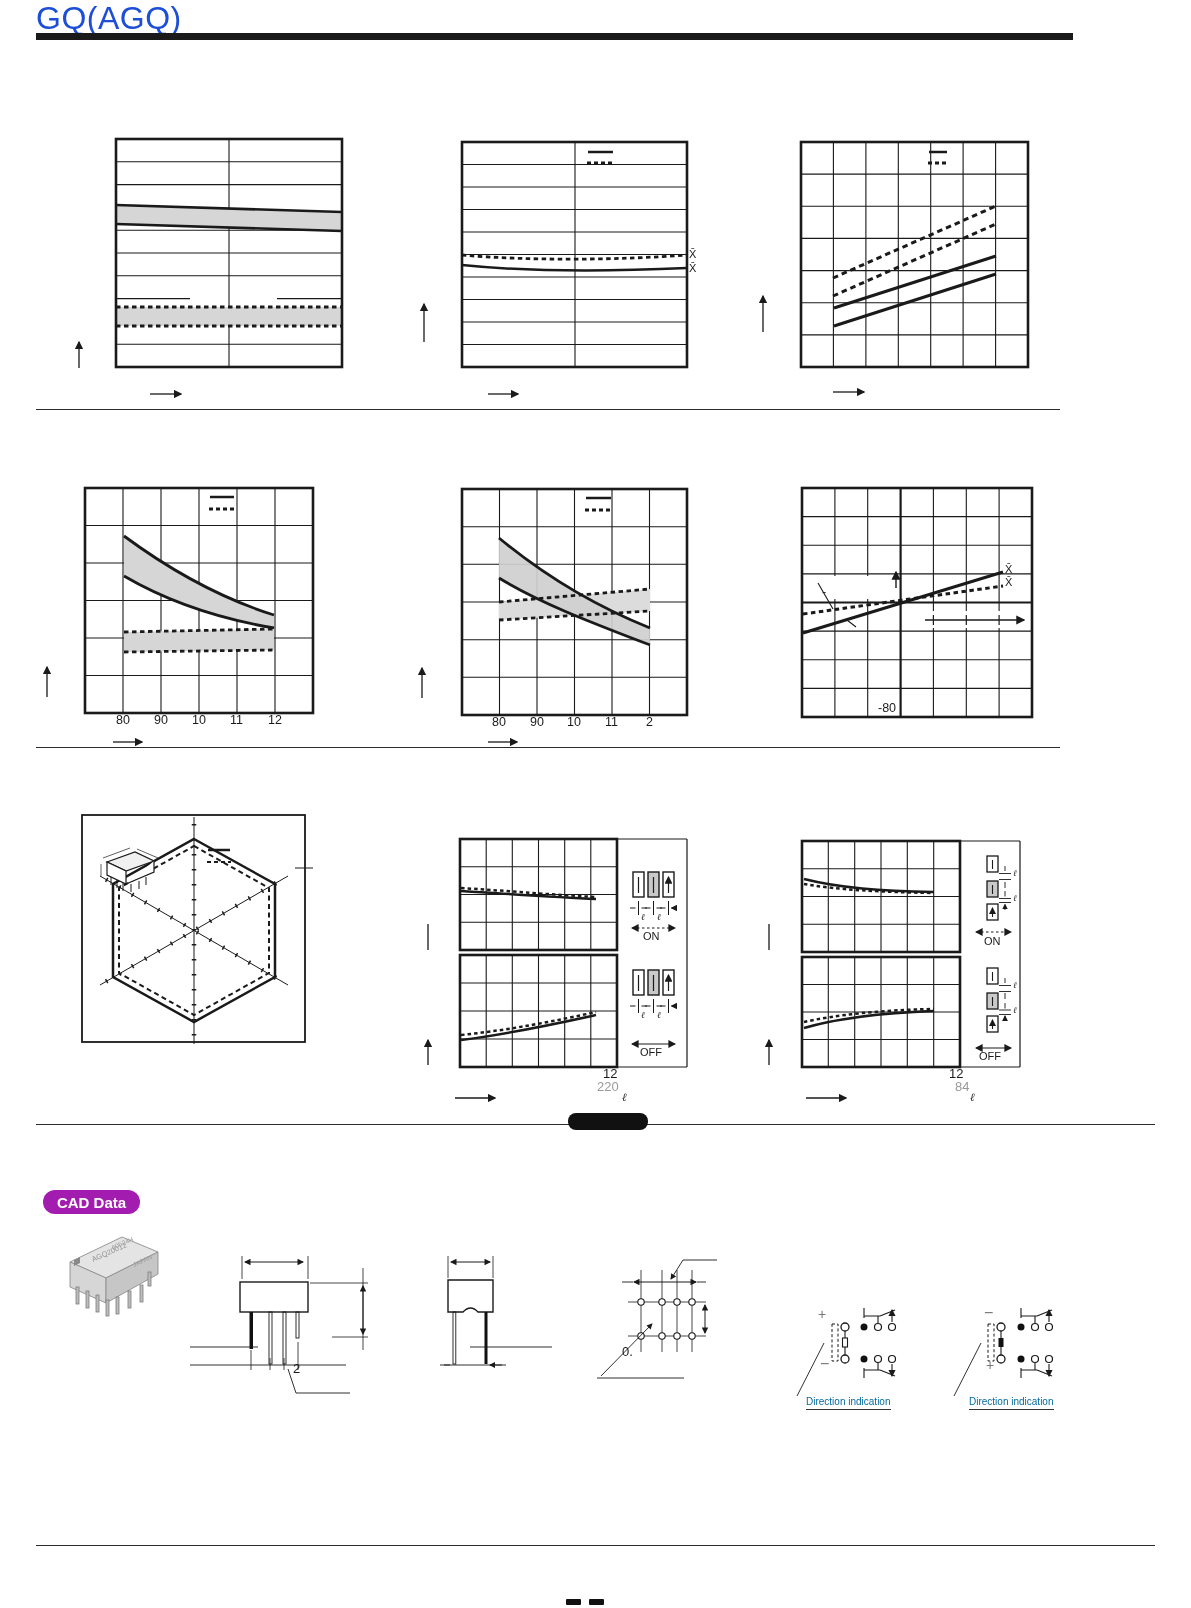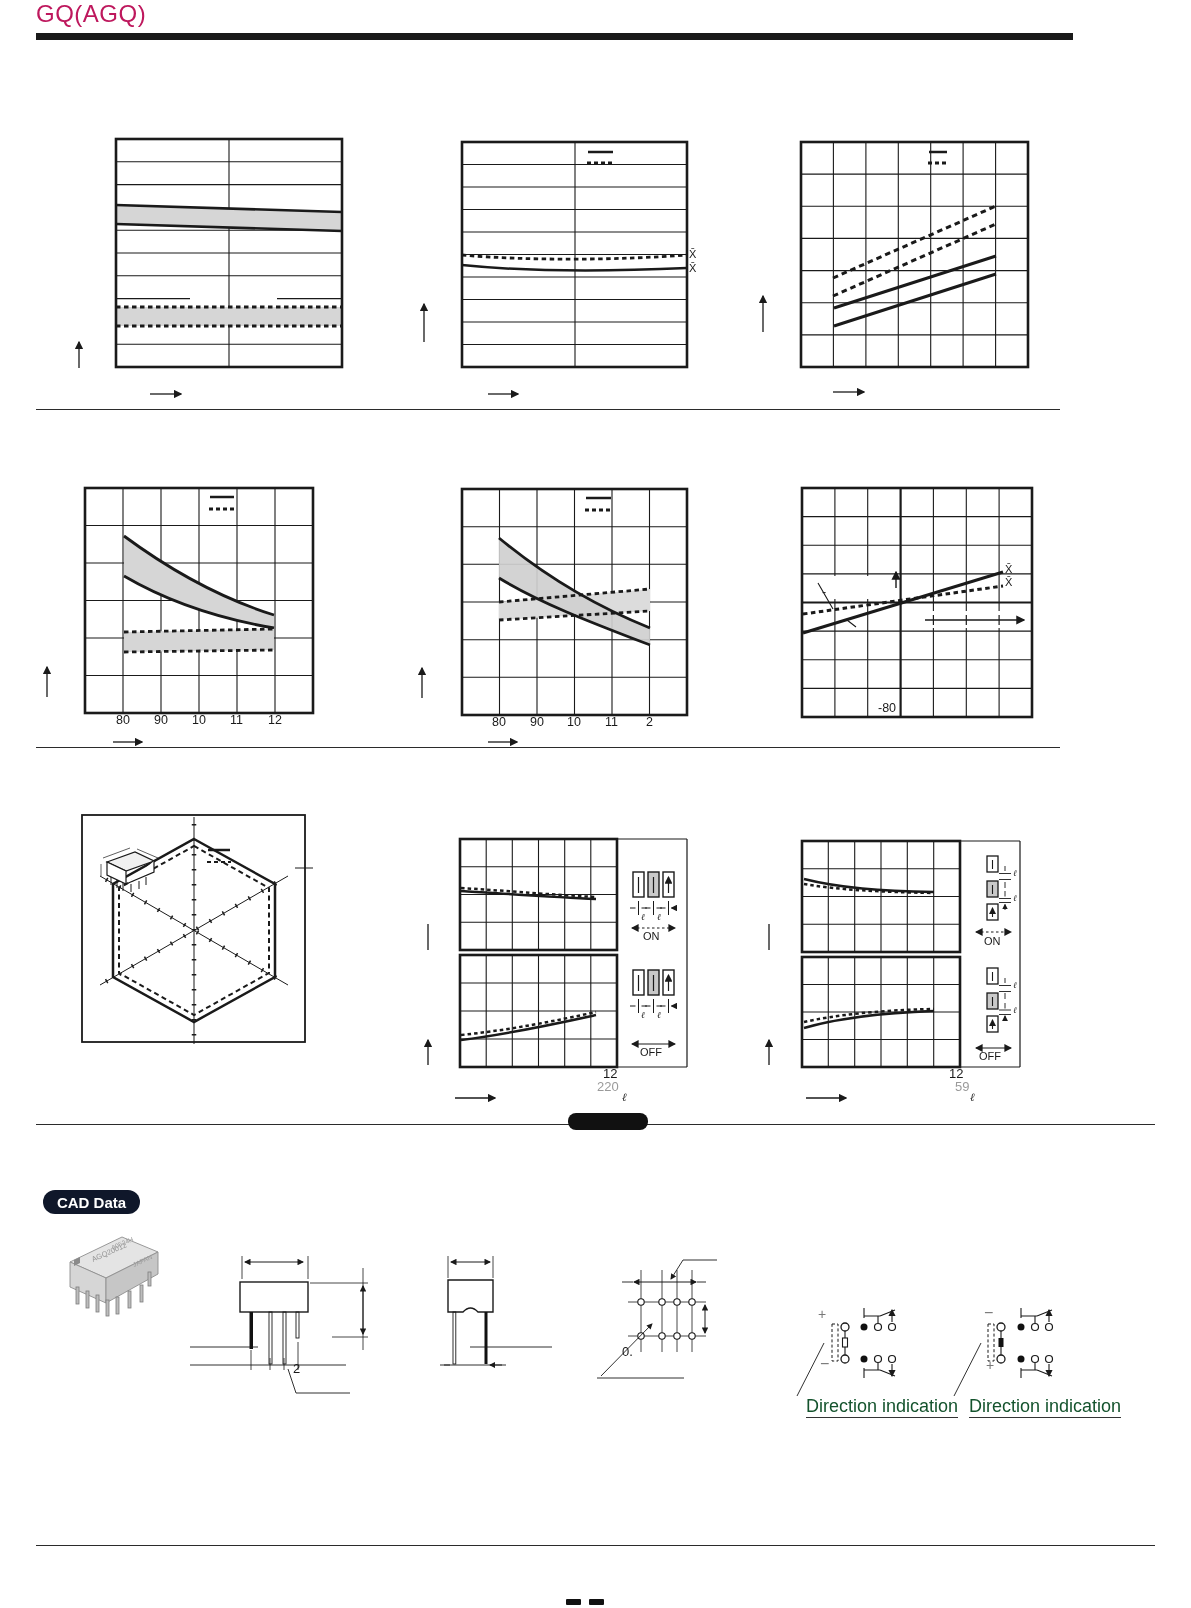--- a/index.html
+++ b/index.html
@@ -1,33 +1,33 @@
 <!DOCTYPE html>
 <html><head>
 <meta charset="utf-8">
 <style>
   html,body{margin:0;padding:0;background:#fff;}
   .page{position:relative;width:1191px;height:1608px;background:#ffffff;overflow:hidden;
         font-family:"Liberation Sans",sans-serif;color:#1a1a1a;}
   .art{position:absolute;left:0;top:0;}
   .t{position:absolute;white-space:nowrap;color:#1a1a1a;font-family:"Liberation Sans",sans-serif;line-height:1;}
-  .title{font-size:24px;letter-spacing:.5px;color:#be185d;}
+  .title{font-size:32px;letter-spacing:.5px;color:#1d4ed8;}
   .rule{position:absolute;background:#1a1a1a;}
   .thin{height:1px;background:#2b2b2b;}
   .fs11{font-size:11px;} .fs12{font-size:12.5px;} .fs13{font-size:13px;}
   .gray{color:#9a9a9a;}
   .ell{font-size:9px;font-style:italic;font-family:"DejaVu Serif",serif;}
   .ells{font-size:8.5px;font-style:italic;font-family:"DejaVu Serif",serif;}
   .ellx{font-size:11px;font-style:italic;font-family:"DejaVu Serif",serif;}
   .pm{color:#787878;}
-  .badge{position:absolute;left:43px;top:1190px;width:97px;height:24px;background:#0f172a;
+  .badge{position:absolute;left:43px;top:1190px;width:97px;height:24px;background:#a21caf;
          border-radius:13px;display:flex;align-items:center;justify-content:center;}
   .badge span{color:#fff;font-weight:bold;font-size:15px;}
   .pill{position:absolute;left:568px;top:1113px;width:80px;height:17px;background:#111;border-radius:8px;}
-  .cap{font-size:18px;border-bottom:1.2px solid #333;padding-bottom:2px;color:#14532d;}
+  .cap{font-size:10px;border-bottom:1.2px solid #333;padding-bottom:2px;color:#0369a1;}
   .mark{position:absolute;background:#111;border-radius:1px;width:15px;height:6px;}
 </style>
 </head>
 <body>
 
 <div class="page">
 
   <div class="t title" style="left:36px;top:2px;">GQ(AGQ)</div>
   <div class="rule" style="left:36px;top:33px;width:1037px;height:7px;"></div>
 
@@ -339,21 +339,21 @@
   <div class="t fs13 gray" style="left:597px;top:1080px;">220</div>
   <div class="t ellx" style="left:622px;top:1092px;">ℓ</div>
 
   <div class="t ells" style="left:1013px;top:869px;">ℓ</div>
   <div class="t ells" style="left:1013px;top:894px;">ℓ</div>
   <div class="t fs11" style="left:984px;top:936px;">ON</div>
   <div class="t ells" style="left:1013px;top:981px;">ℓ</div>
   <div class="t ells" style="left:1013px;top:1006px;">ℓ</div>
   <div class="t fs11" style="left:979px;top:1051px;">OFF</div>
   <div class="t fs13" style="left:949px;top:1067px;">12</div>
-  <div class="t fs13 gray" style="left:955px;top:1080px;">59</div>
+  <div class="t fs13 gray" style="left:955px;top:1080px;">84</div>
   <div class="t ellx" style="left:970px;top:1092px;">ℓ</div>
 
   <div class="badge">
     <span>CAD Data</span>
   </div>
 
   <div class="t fs13" style="left:293px;top:1362px;">2</div>
   <div class="t fs13" style="left:622px;top:1345px;">0.</div>
 
   <div class="t pm" style="left:818px;top:1307px;font-size:14px;">+</div>

